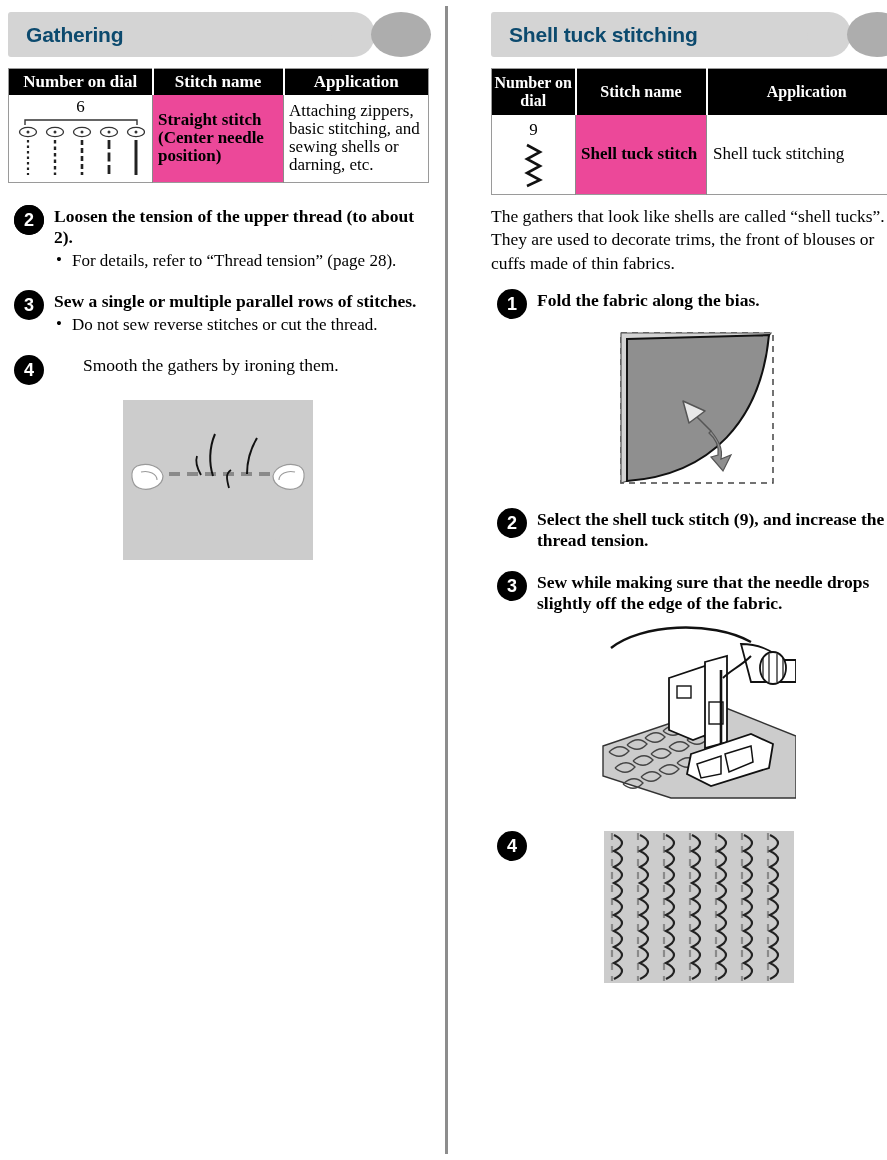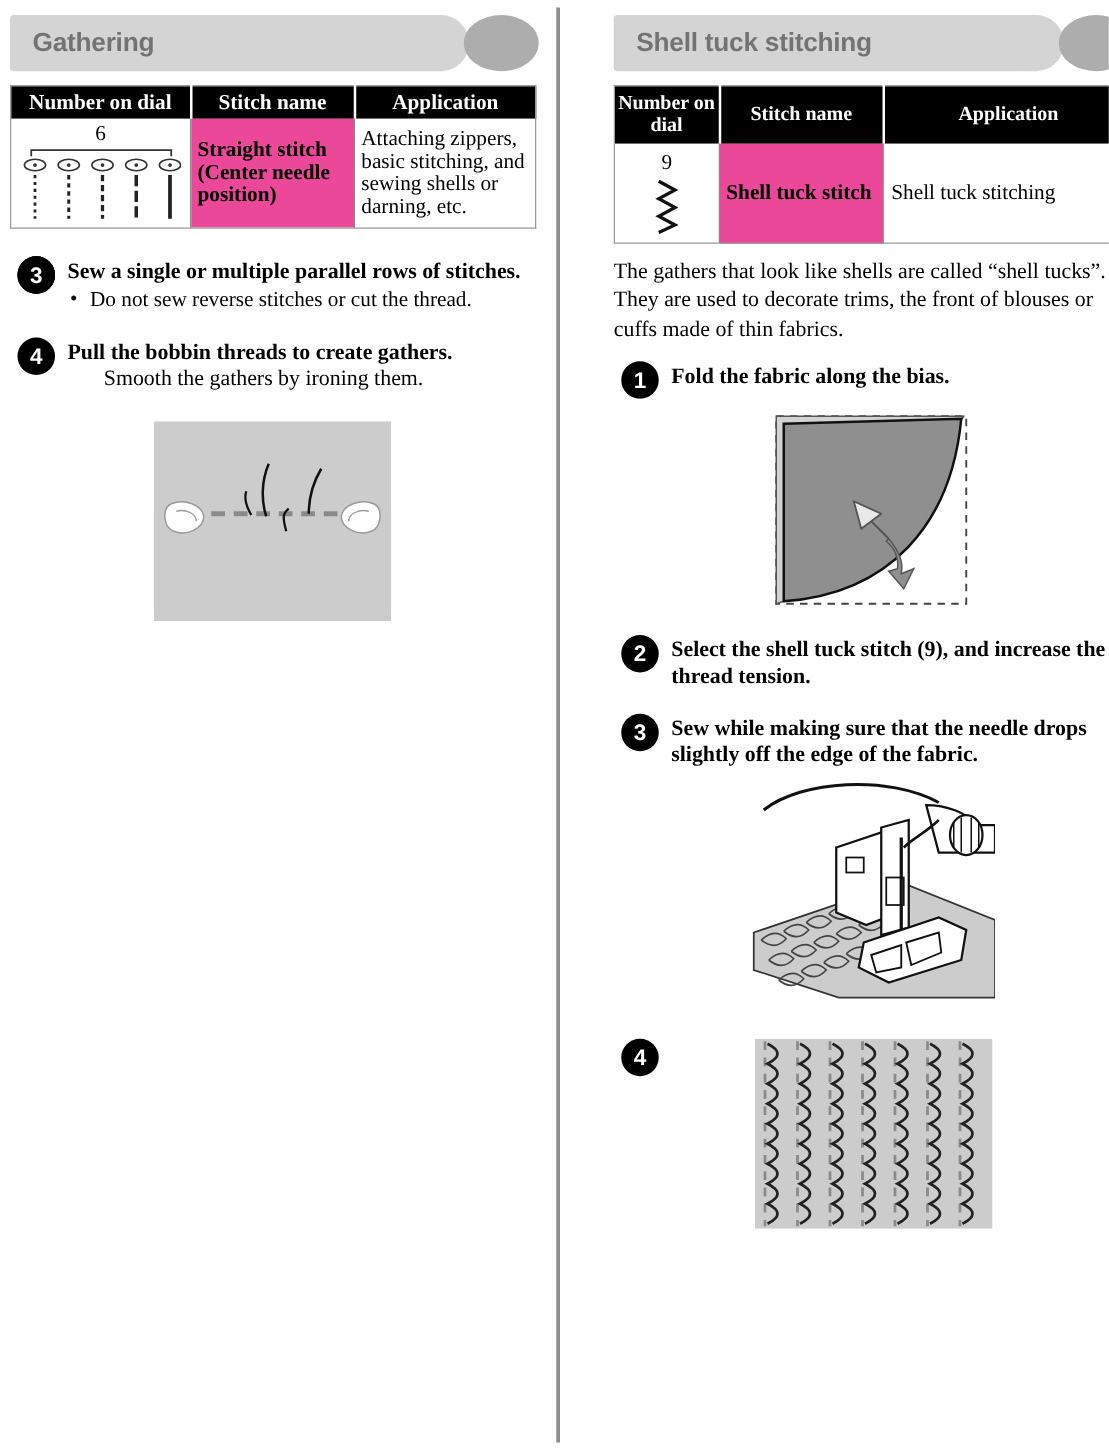--- a/index.html
+++ b/index.html
@@ -60,21 +60,21 @@
   }
   .banner-title {
     position: absolute;
     left: 18px; top: 0;
     height: 45px;
     display: flex; align-items: center;
     font-family: "Liberation Sans", sans-serif;
     font-weight: bold;
     font-size: 21px;
     letter-spacing: -0.2px;
-    color: #737373;
+    color: #0c4a6e;
     z-index: 3;
   }
 
   
   .spec-table {
     border-collapse: collapse;
     border: 1px solid #9a9a9a;
     table-layout: fixed;
   }
   .spec-table th {
@@ -251,33 +251,36 @@
     </table>
 
     <div style="margin-top:10px;">
 
       <div class="step">
         <div class="step-num">1</div>
       </div>
 
       <div class="step" style="margin-top:22px;">
         <div class="step-num">2</div>
+        <div class="step-title">Loosen the tension of the upper thread (to about 2).</div>
+        <ul class="step-bullets">
+          <li>For details, refer to “Thread tension” (page 28).</li>
+        </ul>
       </div>
 
       <div class="step" style="margin-top:19px;">
         <div class="step-num">3</div>
         <div class="step-title">Sew a single or multiple parallel rows of stitches.</div>
         <ul class="step-bullets">
           <li>Do not sew reverse stitches or cut the thread.</li>
         </ul>
       </div>
 
       <div class="step" style="margin-top:20px;">
         <div class="step-num">4</div>
-        <div class="step-title">Pull the bobbin threads to create gathers.</div>
         <div class="step-sub">Smooth the gathers by ironing them.</div>
       </div>
     </div>
 
     <div class="fig-wrap" style="margin-top:24px;">
       <svg class="figure" width="190" height="160" viewBox="0 0 190 160">
         <rect x="0" y="0" width="190" height="160" fill="#cccccc"></rect>
         <path d="M0,72 L22,72 L40,150 L0,150 Z" fill="#cccccc"></path>
         <path d="M190,72 L168,72 L150,150 L190,150 Z" fill="#cccccc"></path>
 

